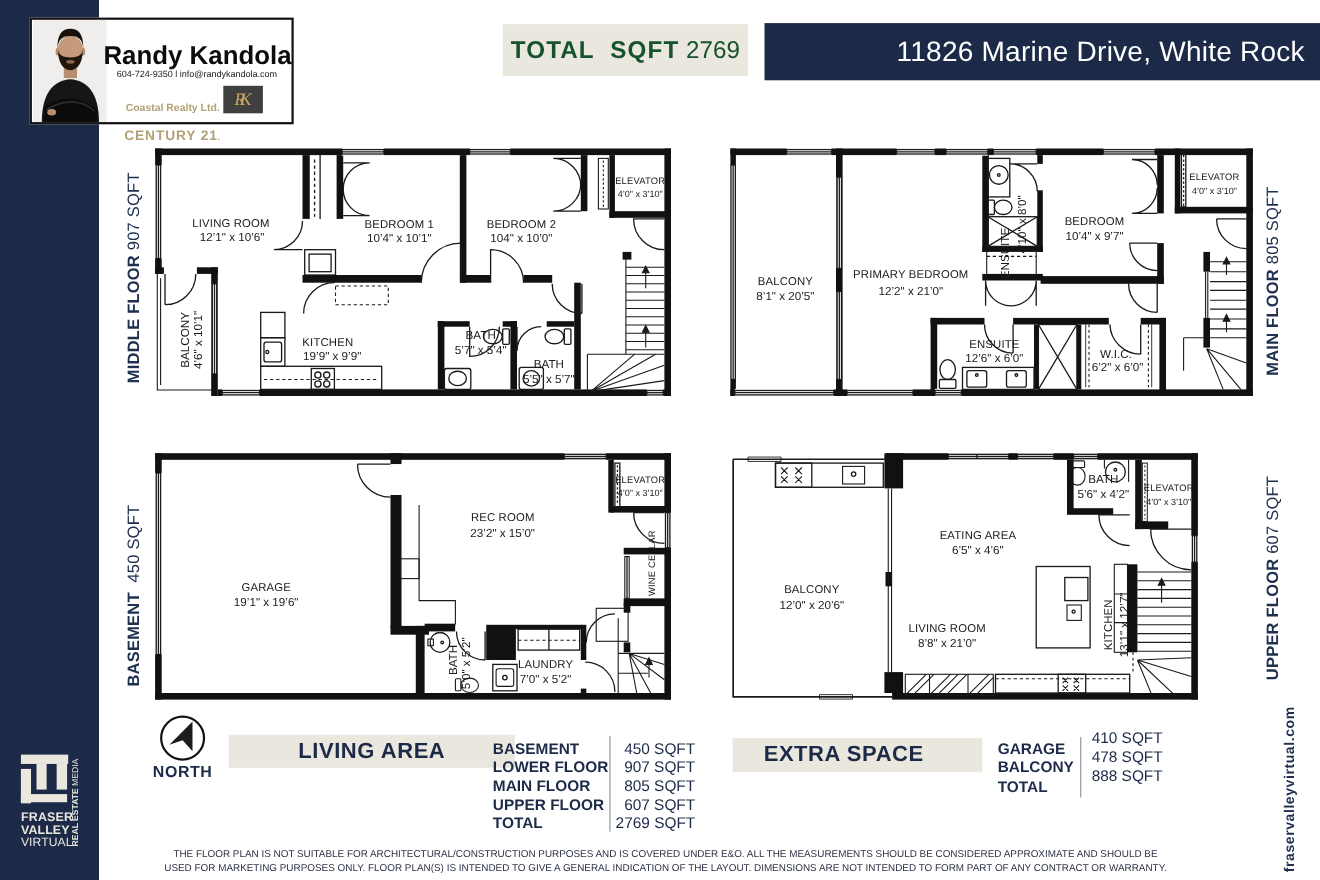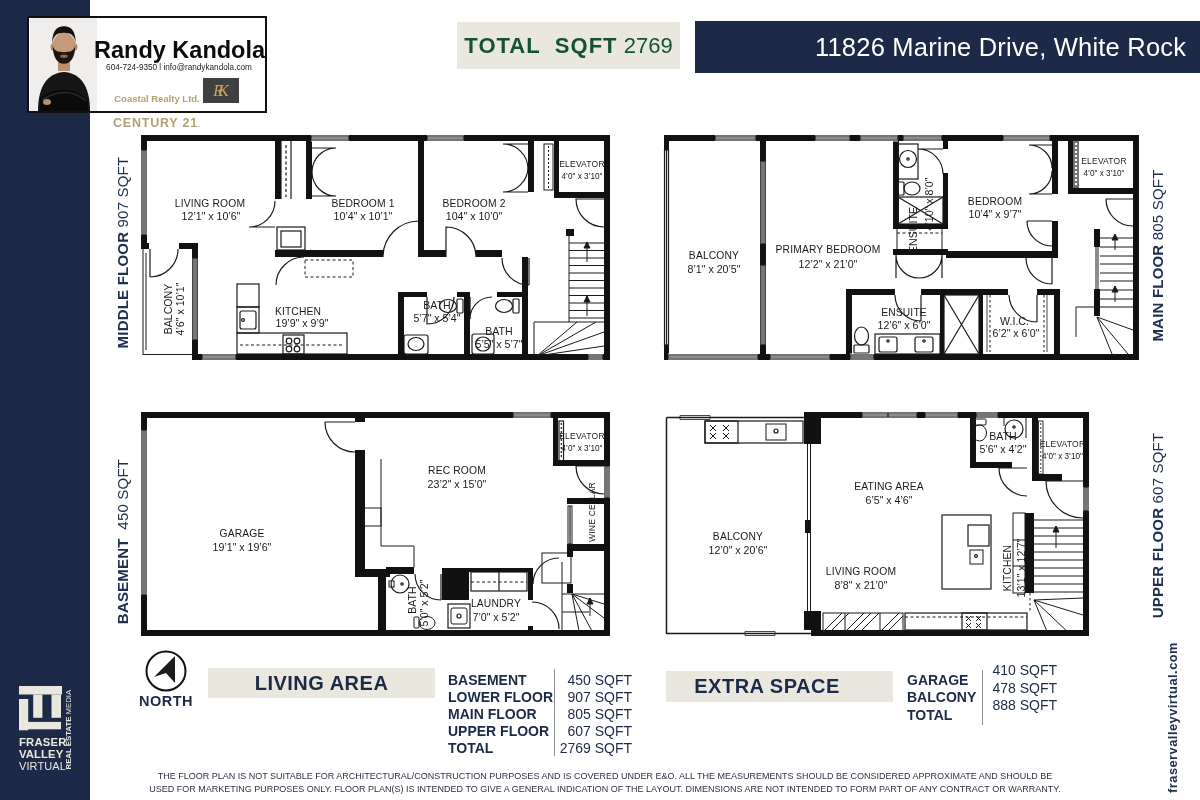--- a/index.html
+++ b/index.html
@@ -88,21 +88,21 @@
     <text x="57" y="89.5" font-size="7.8" font-weight="bold" transform="rotate(-90 57 89.5)" fill="#e9e7de">REAL ESTATE <tspan font-weight="normal">MEDIA</tspan></text>
   </g>
 </svg>
 
 <svg class="abs" style="left:137px;top:646px;" width="60" height="66" viewBox="0 0 60 66">
   <circle cx="29" cy="25" r="19.5" fill="none" stroke="#111" stroke-width="2"></circle>
   <path d="M38,10 L17,31 L29,27 L38,37 Z" fill="#1c1c1c"></path>
   <text x="29" y="60" text-anchor="middle" font-size="14.5" font-weight="bold" fill="#1c2a48" letter-spacing="0.5">NORTH</text>
 </svg>
 
-<div class="abs" style="left:208px;top:668px;width:227px;height:30px;background:#e9e7de;line-height:30px;text-align:center;color:#1c2a48;font-size:20px;font-weight:bold;letter-spacing:.5px;">LIVING AREA</div>
+<div class="abs" style="left:208px;top:668px;width:260px;height:30px;background:#e9e7de;line-height:30px;text-align:center;color:#1c2a48;font-size:20px;font-weight:bold;letter-spacing:.5px;">LIVING AREA</div>
 
 <div class="abs" style="left:448px;top:671.5px;width:100px;color:#1c2a48;font-size:14px;line-height:17px;white-space:nowrap;">
   <div style="font-weight:bold;">BASEMENT</div>
   <div style="font-weight:bold;">LOWER FLOOR</div>
   <div style="font-weight:bold;">MAIN FLOOR</div>
   <div style="font-weight:bold;">UPPER FLOOR</div>
   <div style="font-weight:bold;">TOTAL</div>
 </div>
 <div class="abs" style="left:558px;top:671.5px;width:74px;color:#1c2a48;font-size:14px;line-height:17px;text-align:right;white-space:nowrap;">
   <div>450 SQFT</div>

